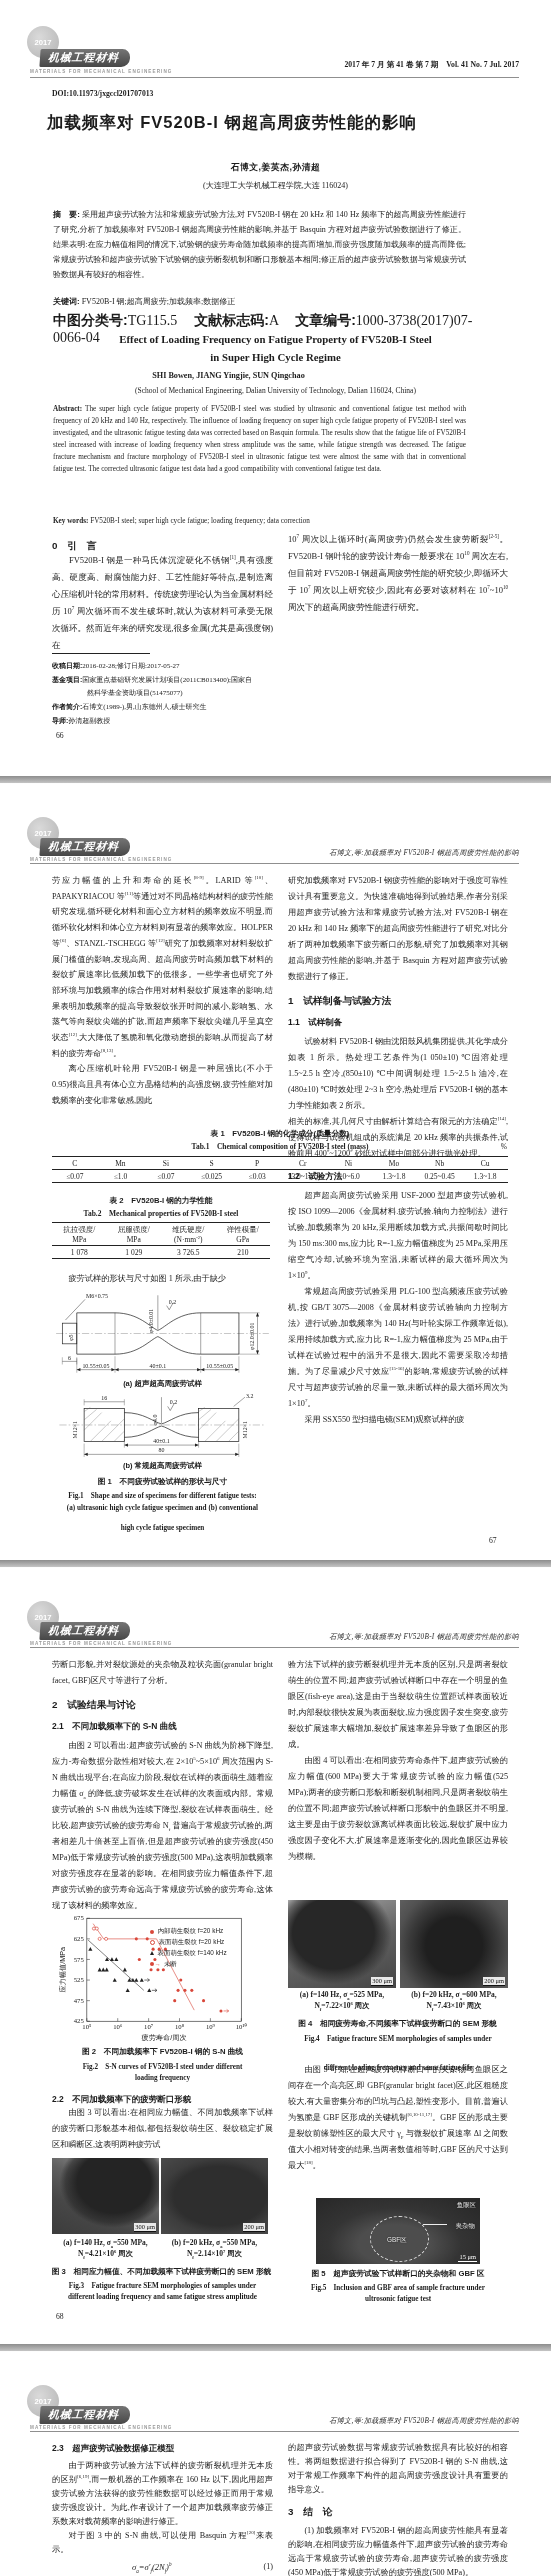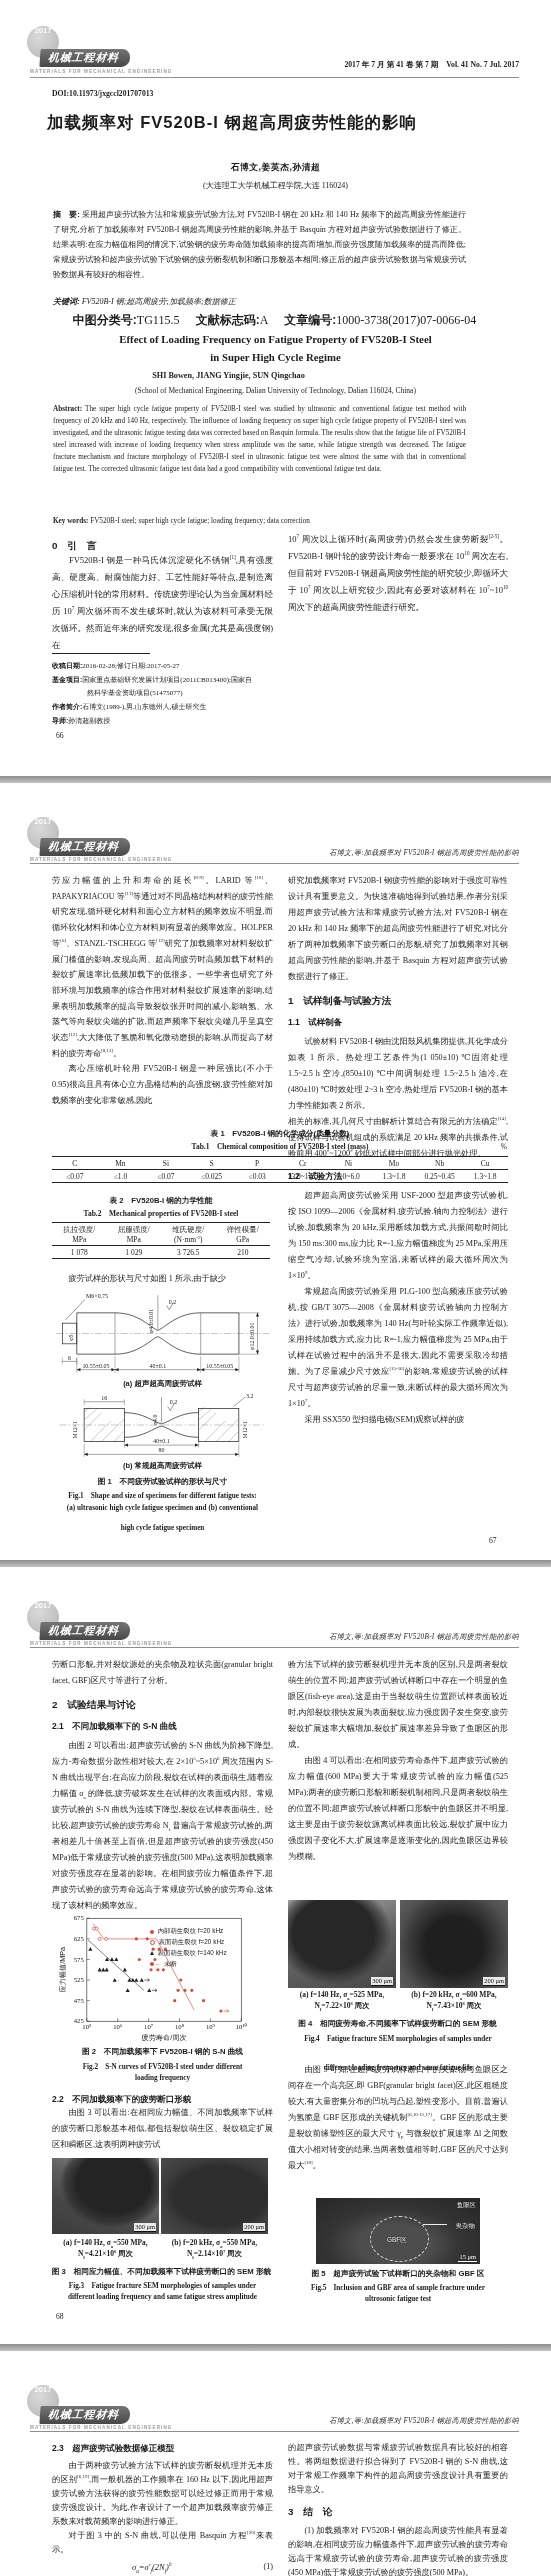--- a/index.html
+++ b/index.html
@@ -7,40 +7,40 @@
        font-family:"Liberation Serif","DejaVu Serif",serif;color:#1c1c1c;}
   .page{position:absolute;left:0;width:551px;background:#fff;overflow:hidden;}
   .pagegap{position:absolute;left:0;width:551px;height:7.2px;
            background:linear-gradient(#8d8d8d,#c4c4c4);}
   .blk{position:absolute;}
   sup,sub{font-size:0.6em;line-height:0;}
   
   .logo-circle{position:absolute;width:32px;height:32px;border-radius:50%;
     background:radial-gradient(circle at 38% 35%,#dadada,#b3b3b3);
     color:#fff;font:bold 7.7px "Liberation Sans",sans-serif;
-    display:flex;justify-content:center;}
+    display:flex;align-items:center;justify-content:center;}
   .logo-banner{position:absolute;background:linear-gradient(#757575,#474747);
     color:#fff;font:bold italic 10.8px "Liberation Sans",sans-serif;
     padding:1.5px 11.3px 2.1px 8.2px;border-radius:1.5px 8.2px 8.2px 1.5px;letter-spacing:1px;
     transform:skewX(-4deg);}
   .logo-en{position:absolute;font:600 4.6px "Liberation Sans",sans-serif;
     letter-spacing:1.1px;color:#9a9a9a;white-space:nowrap;}
   .header-line{position:absolute;height:1px;background:#8f8f8f;}
   .running-title{position:absolute;font:italic 7.2px "Liberation Serif",serif;
     color:#2b2b2b;letter-spacing:0.3px;text-align:right;}
   .issue-info{position:absolute;font:bold 7.7px "Liberation Serif",serif;text-align:right;}
   
   .doi{font:bold 7.7px "Liberation Serif",serif;}
   .title-cn{font:bold 16.5px "Liberation Sans",sans-serif;text-align:center;letter-spacing:1px;}
   .authors-cn{font:bold 8.8px "Liberation Sans",sans-serif;text-align:center;letter-spacing:0.5px;}
   .affil-cn{font:8px "Liberation Serif",serif;text-align:center;}
   .abs-cn{font-size:8px;line-height:15px;text-align:justify;}
   .abs-cn b,.kw b{font-family:"Liberation Sans",sans-serif;}
   .kw{font-size:8px;}
-  .clcrow{font-size:12px;text-align:center;}
+  .clcrow{font-size:14px;}
   .clcrow b{font-family:"Liberation Sans",sans-serif;margin-left:13.4px;}
   .clcrow b:first-child{margin-left:0;}
   .title-en{font:bold 10.8px "Liberation Serif",serif;text-align:center;}
   .authors-en{font:bold 8.2px "Liberation Serif",serif;text-align:center;}
   .affil-en{font:7.5px "Liberation Serif",serif;text-align:center;}
   .abs-en{font-size:7.2px;line-height:12px;text-align:justify;}
   .h-sec{font-family:"Liberation Sans",sans-serif;font-weight:bold;font-size:9.8px;margin:8.2px 0 5.2px;}
   .h-sub{font-family:"Liberation Sans",sans-serif;font-weight:bold;font-size:8.5px;margin:5.2px 0 4.1px;}
   .flow p{margin:0;text-indent:2em;}
   .flow p.p-flush{text-indent:0;}
@@ -97,21 +97,21 @@
 
   <div class="blk doi" style="left:52px;top:89px;">DOI:10.11973/jxgccl201707013</div>
   <div class="blk title-cn" style="left:0;top:112px;width:464px;">加载频率对 FV520B-I 钢超高周疲劳性能的影响</div>
   <div class="blk authors-cn" style="left:0;top:162px;width:551px;">石博文,姜英杰,孙清超</div>
   <div class="blk affil-cn" style="left:0;top:180px;width:551px;">(大连理工大学机械工程学院,大连 116024)</div>
 
   <div class="blk abs-cn" style="left:53px;top:207px;width:413px;">
     <b>摘　要:</b>
     <span>采用超声疲劳试验方法和常规疲劳试验方法,对 FV520B-I 钢在 20 kHz 和 140 Hz 频率下的超高周疲劳性能进行了研究,分析了加载频率对 FV520B-I 钢超高周疲劳性能的影响,并基于 Basquin 方程对超声疲劳试验数据进行了修正。结果表明:在应力幅值相同的情况下,试验钢的疲劳寿命随加载频率的提高而增加,而疲劳强度随加载频率的提高而降低;常规疲劳试验和超声疲劳试验下试验钢的疲劳断裂机制和断口形貌基本相同;修正后的超声疲劳试验数据与常规疲劳试验数据具有较好的相容性。</span>
   </div>
-  <div class="blk kw" style="left:53px;top:296px;width:413px;font-style:italic;">
+  <div class="blk kw" style="left:53px;top:296px;width:413px;">
     <b>关键词:</b>
     <span>FV520B-I 钢;超高周疲劳;加载频率;数据修正</span>
   </div>
   <div class="blk clcrow" style="left:53px;top:312px;width:443px;">
     <b>中图分类号:</b><span>TG115.5</span>
     <b>文献标志码:</b><span>A</span>
     <b>文章编号:</b><span>1000-3738(2017)07-0066-04</span>
   </div>
 
   <div class="blk title-en" style="left:0;top:333px;width:551px;">Effect of Loading Frequency on Fatigue Property of FV520B-I Steel</div>

